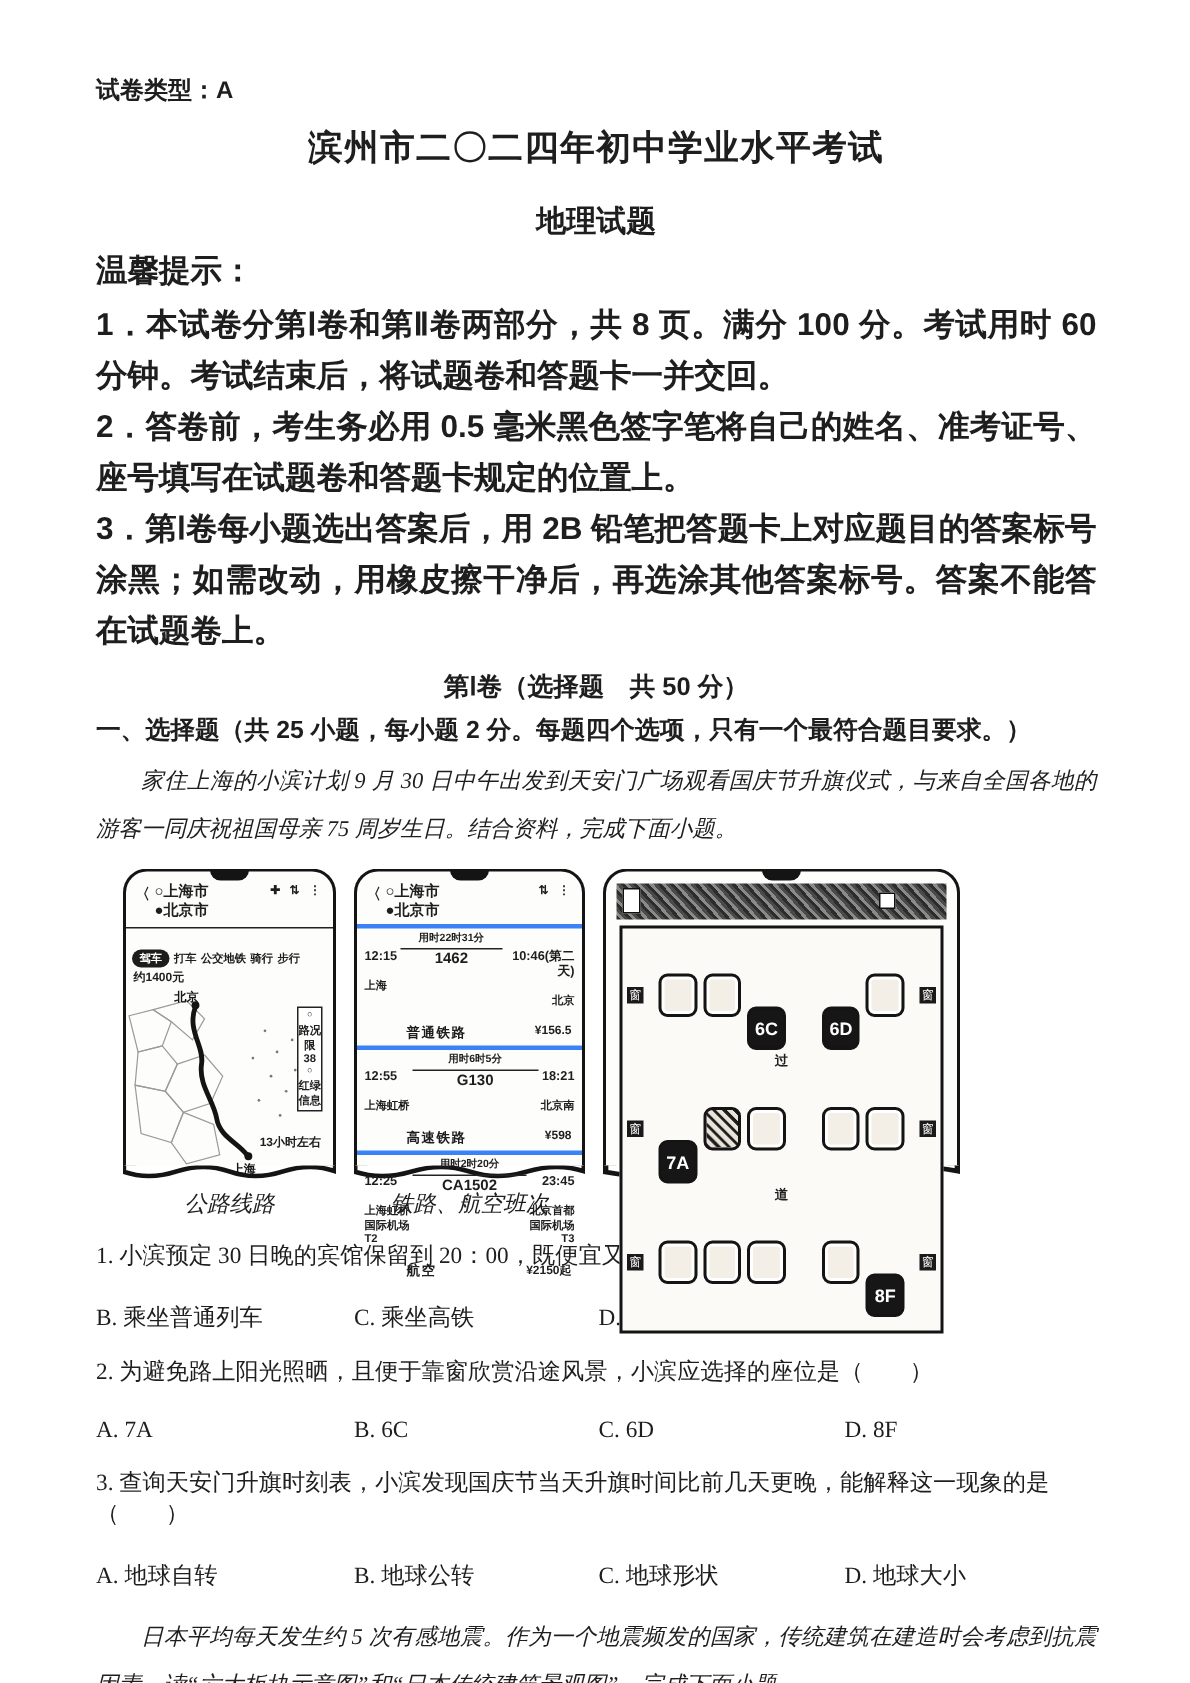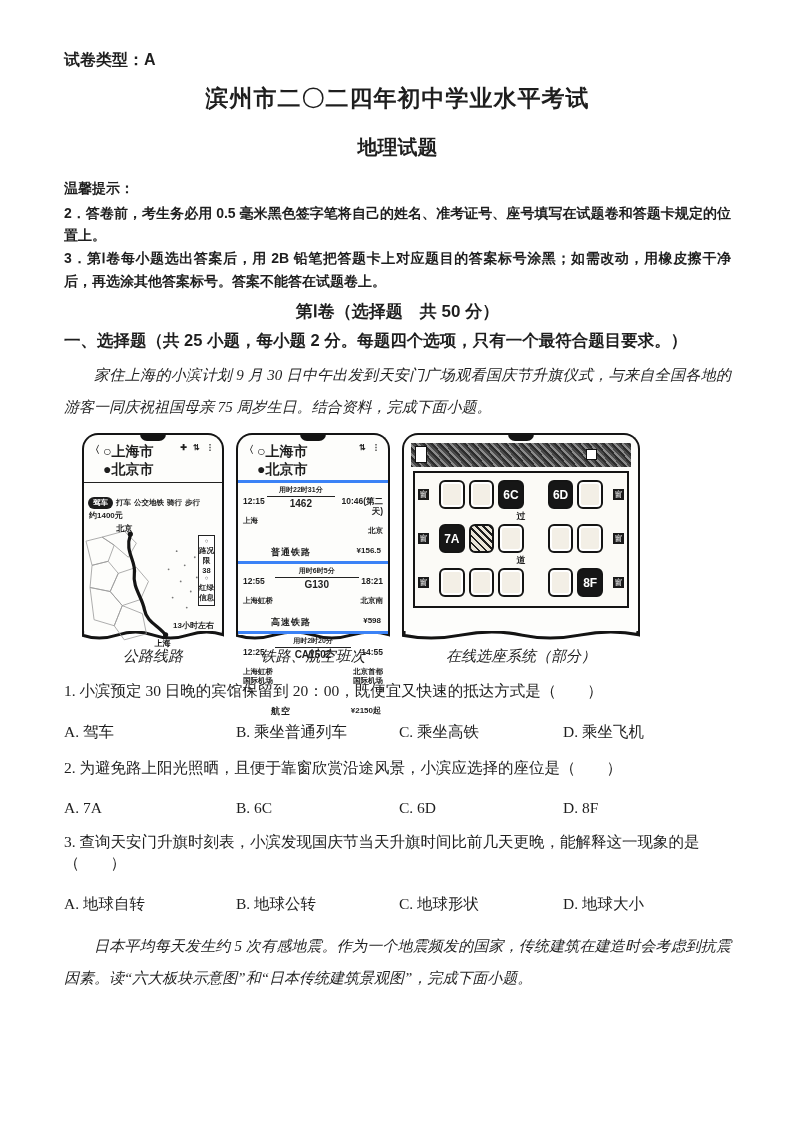--- a/index.html
+++ b/index.html
@@ -9,22 +9,22 @@
     color: #1e1e1e; font-family: "Liberation Serif", serif; overflow: hidden;
   }
   .page { padding: 50px 62px 0 64px; }
 
   .paper-type { font-family: "Liberation Sans", sans-serif; font-weight: 700; font-size: 16px; }
   .title { text-align: center; font-family: "Liberation Sans", sans-serif; font-weight: 700;
            font-size: 23px; margin-top: 12px; letter-spacing: 1px; }
   .subtitle { text-align: center; font-family: "Liberation Sans", sans-serif; font-weight: 700;
               font-size: 20px; margin-top: 20px; }
 
-  .tips { margin-top: 16px; font-family: "Liberation Sans", sans-serif; font-weight: 700;
-          font-size: 14px; line-height: 1.62; }
+  .tips { margin-top: 3px; font-family: "Liberation Sans", sans-serif; font-weight: 700;
+          font-size: 21px; line-height: 1.62; }
   .tips-heading { margin-bottom: 2px; }
   .tip-item { text-align: justify; }
 
   .part-title { text-align: center; font-family: "Liberation Sans", sans-serif; font-weight: 700;
                 font-size: 17px; margin-top: 8px; }
   .block-title { font-family: "Liberation Sans", sans-serif; font-weight: 700;
                  font-size: 16.5px; margin-top: 7px; }
 
   .intro, .closing { font-size: 15px; line-height: 2.1; text-indent: 2em; text-align: justify;
                      font-style: italic; margin-top: 8px; }
@@ -36,21 +36,21 @@
 
   .phone { border: 2.5px solid #141414; border-bottom: none; border-radius: 16px 16px 0 0;
            background: #fdfdfb; position: relative; }
   .phone::before { content:""; position:absolute; top:-1px; left:50%; transform:translateX(-50%);
            width:26px; height:7px; background:#141414; border-radius:0 0 8px 8px; }
   .wave { display:block; width:100%; height:12px; margin-top:-2px; }
 
   .ph-header { display:flex; align-items:flex-start; padding:8px 6px 2px 6px;
                font-family:"Liberation Sans", sans-serif; font-weight:700; }
   .back { font-size:10px; margin-right:3px; }
-  .stations { font-size:14px; line-height:1.25; }
+  .stations { font-size:10px; line-height:1.25; }
   .ph-icons { margin-left:auto; font-size:8px; letter-spacing:2px; }
 
   
   .phone.road { width: 142px; height: 198px; }
   .tab-row { display:flex; align-items:center; gap:3px; padding:14px 4px 0 4px;
              font-family:"Liberation Sans", sans-serif; font-weight:700; font-size:7.5px;
              border-top:1.5px solid #222; margin-top:2px; white-space:nowrap; }
   .tab-pill { background:#1c1c1c; color:#fff; border-radius:7px; padding:1px 5px; }
   .road-price { font-size:8px; font-weight:700; font-family:"Liberation Sans", sans-serif; padding:1px 0 0 5px; }
   .map { position:relative; height:128px; }
@@ -86,21 +86,21 @@
   .seat-hdr .hdr-ico { position:absolute; right:34px; top:6px; width:11px; height:11px; background:#fff; border:1.5px solid #111; }
   .cabin { border:2px solid #141414; margin:0 9px; padding:5px 3px 7px 3px; background:#fbfaf6; }
   .seat-row { display:flex; align-items:center; justify-content:center; gap:4px; margin:2px 0; }
   .win { width:11px; height:11px; background:#1a1a1a; color:#fff; font-size:8px; line-height:11px;
          text-align:center; flex:0 0 auto; font-family:"Liberation Sans", sans-serif; }
   .win.lft { margin-right:6px; } .win.rgt { margin-left:6px; }
   .seat { width:27px; height:29px; border:2px solid #141414; border-radius:6px; background:#f3efe6;
           display:flex; align-items:center; justify-content:center;
           font-family:"Liberation Sans", sans-serif; font-weight:700; font-size:12px;
           box-shadow: inset 0 0 0 2px #fff; }
-  .seat.dark { background:#161616; color:#fff; box-shadow:none; }
+  .seat.dark { background:#161616; color:#fff; box-shadow:none;margin-top:45px; }
   .seat.hatched { background: repeating-linear-gradient(45deg,#1d1d1d 0 2px,#e9e4d8 2px 5px); box-shadow:none; }
   .aisle-gap { width:16px; flex:0 0 auto; }
   .aisle-mark { text-align:center; font-size:9px; font-weight:700; height:11px; line-height:11px;
                 font-family:"Liberation Sans", sans-serif; }
 
   
   .question { margin-top: 15px; }
   .q-text { font-size: 15.5px; }
   .options { display: grid; grid-template-columns: 172px 163px 164px auto; margin-top: 20px;
              font-size: 15.5px; }
@@ -110,20 +110,21 @@
 <body>
 
 <div class="page">
 
   <div class="paper-type">试卷类型：A</div>
   <h1 class="title">滨州市二〇二四年初中学业水平考试</h1>
   <h2 class="subtitle">地理试题</h2>
 
   <div class="tips">
     <div class="tips-heading">温馨提示：</div>
+    <div class="tip-item">1．本试卷分第Ⅰ卷和第Ⅱ卷两部分，共 8 页。满分 100 分。考试用时 60 分钟。考试结束后，将试题卷和答题卡一并交回。</div>
     <div class="tip-item">2．答卷前，考生务必用 0.5 毫米黑色签字笔将自己的姓名、准考证号、座号填写在试题卷和答题卡规定的位置上。</div>
     <div class="tip-item">3．第Ⅰ卷每小题选出答案后，用 2B 铅笔把答题卡上对应题目的答案标号涂黑；如需改动，用橡皮擦干净后，再选涂其他答案标号。答案不能答在试题卷上。</div>
   </div>
 
   <div class="part-title">第Ⅰ卷（选择题　共 50 分）</div>
   <div class="block-title">一、选择题（共 25 小题，每小题 2 分。每题四个选项，只有一个最符合题目要求。）</div>
   <p class="intro">家住上海的小滨计划 9 月 30 日中午出发到天安门广场观看国庆节升旗仪式，与来自全国各地的游客一同庆祝祖国母亲 75 周岁生日。结合资料，完成下面小题。</p>
 
   <div class="figures">
 
@@ -248,21 +249,21 @@
               <div class="t-time">12:25</div>
               <div>上海虹桥
 国际机场
 T2</div>
             </div>
             <div class="t-col m">
               <div class="t-dur">用时2时20分</div>
               <div class="t-code">CA1502</div>
             </div>
             <div class="t-col r">
-              <div class="t-time">14:55</div>
+              <div class="t-time">23:45</div>
               <div>北京首都
 国际机场
 T3</div>
             </div>
           </div>
           <div class="t-foot">
             <span class="t-type">航空</span>
             <span class="t-price">¥2150起</span>
           </div>
         </div>
@@ -324,21 +325,20 @@
         <path d="M0,0 L0,6 Q12,12 25,6 Q38,0 50,6 Q62,12 75,6 Q88,0 100,6 L100,0" fill="none" stroke="#141414" stroke-width="3"></path>
       </svg>
       <div class="caption">在线选座系统（部分）</div>
     </div>
 
   </div>
 
   <div class="question">
     <div class="q-text">1. 小滨预定 30 日晚的宾馆保留到 20：00，既便宜又快速的抵达方式是（　　）</div>
     <div class="options">
-      <span>A. 驾车</span>
       <span>B. 乘坐普通列车</span>
       <span>C. 乘坐高铁</span>
       <span>D. 乘坐飞机</span>
     </div>
   </div>
 
   <div class="question">
     <div class="q-text">2. 为避免路上阳光照晒，且便于靠窗欣赏沿途风景，小滨应选择的座位是（　　）</div>
     <div class="options">
       <span>A. 7A</span>

